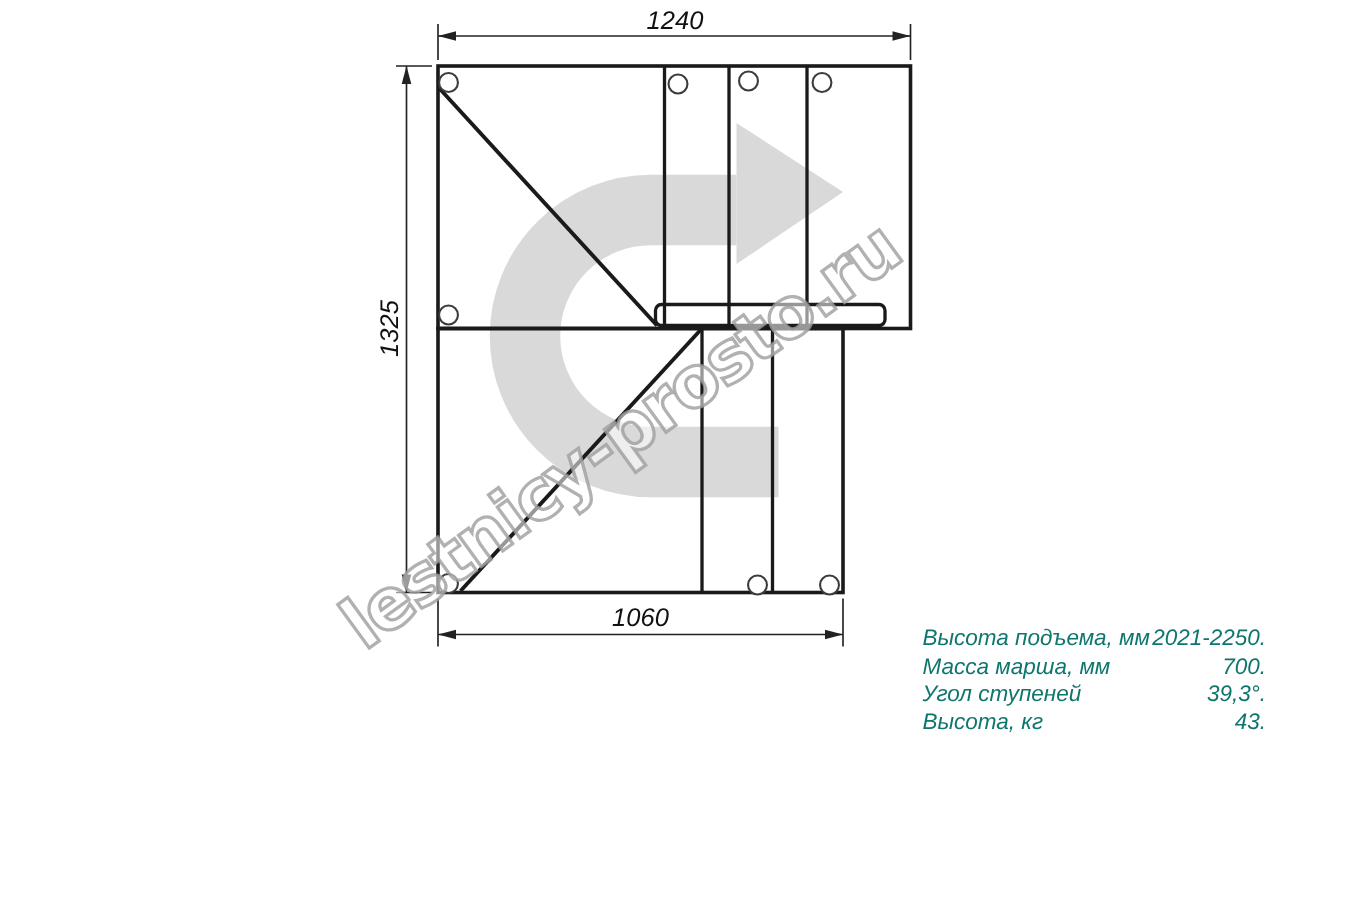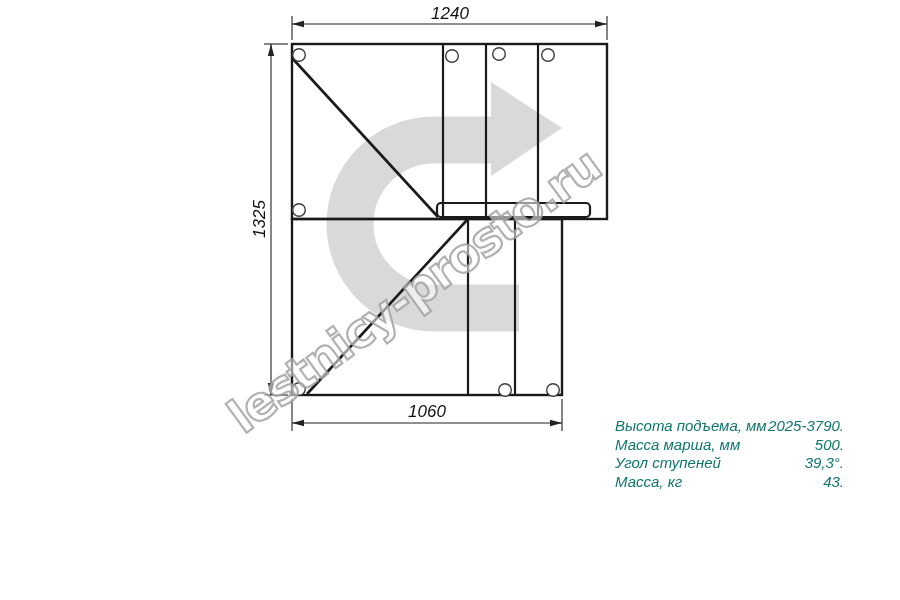--- a/index.html
+++ b/index.html
@@ -101,29 +101,29 @@
       <polygon points="562,423 550,419.8 550,426.2" fill="#222222"></polygon>
       <text class="dim-text" x="427" y="417" text-anchor="middle">1060</text>
     </g>
   </svg>
 
   <div class="watermark">lestnicy-prosto.ru</div>
 
   <div class="specs">
     <div class="spec-row">
       <span class="spec-label">Высота подъема, мм</span>
-      <span class="spec-value">2025-3790.</span>
+      <span class="spec-value">2021-2250.</span>
     </div>
     <div class="spec-row">
       <span class="spec-label">Масса марша, мм</span>
-      <span class="spec-value">500.</span>
+      <span class="spec-value">700.</span>
     </div>
     <div class="spec-row">
       <span class="spec-label">Угол ступеней</span>
       <span class="spec-value">39,3°.</span>
     </div>
     <div class="spec-row">
-      <span class="spec-label">Масса, кг</span>
+      <span class="spec-label">Высота, кг</span>
       <span class="spec-value">43.</span>
     </div>
   </div>
 
 </div>
 
 </body></html>

